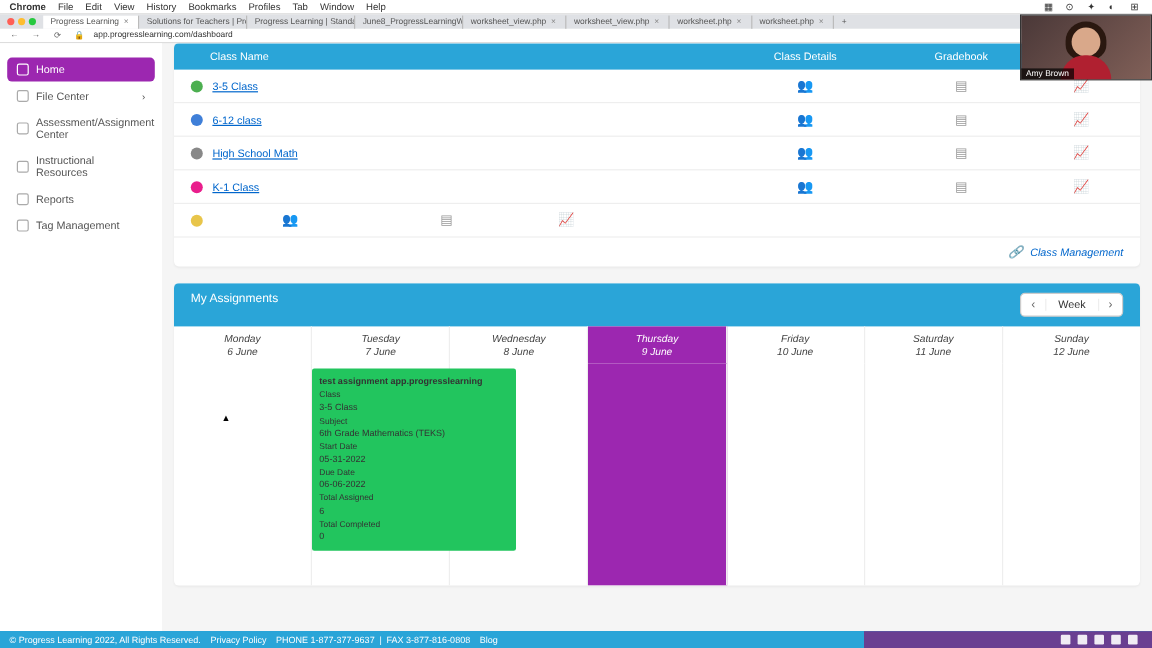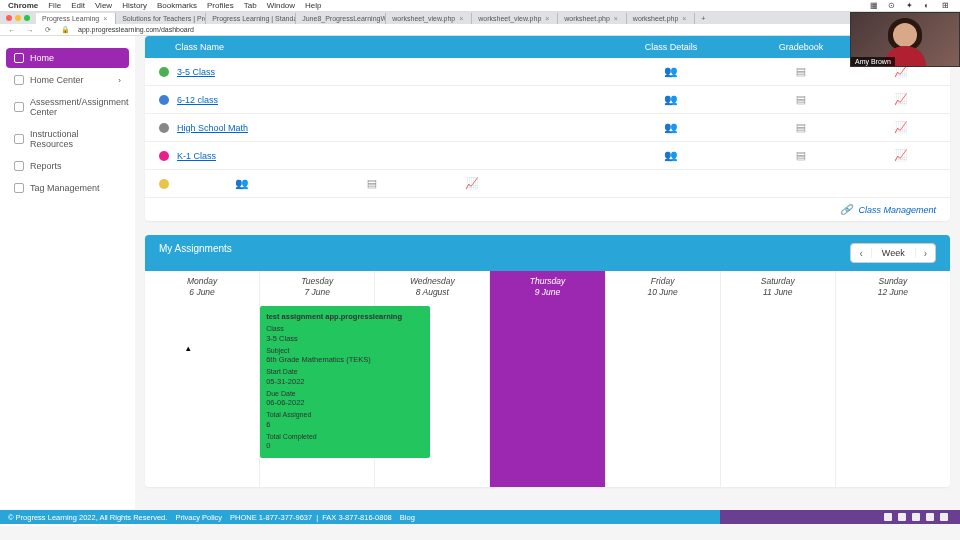--- a/index.html
+++ b/index.html
@@ -73,21 +73,21 @@
 .cal-col { flex: 1; border-right: 1px solid #eee; padding: 4px; }
 .cal-col:last-child { border-right: none; }
 .cal-col.today { background: #9c27b0; }
 
 .assign-card { background: #22c55e; border-radius: 2px; padding: 6px 6px; font-size: 7.5px; color: #333; line-height: 1.35; margin-left: -4px; margin-right: -60px; position: relative; z-index: 2; }
 .assign-card .title { font-weight: 600; margin-bottom: 1px; }
 .assign-card .lbl { font-size: 7px; margin-top: 2px; }
 .assign-card .val { font-size: 7.5px; }
 
 
-.footer { position: fixed; bottom: 16px; left: 0; right: 0; height: 14px; background: #2aa5d8; color: #fff; display: flex; align-items: center; padding: 0 8px; font-size: 7.5px; }
+.footer { position: fixed; bottom: 0; left: 0; right: 0; height: 14px; background: #2aa5d8; color: #fff; display: flex; align-items: center; padding: 0 8px; font-size: 7.5px; }
 .footer a { color: #fff; text-decoration: none; }
 .footer .sep { margin: 0 4px; }
 .footer .socials { margin-left: auto; display: flex; gap: 6px; padding-right: 4px; }
 .footer .socials span { width: 8px; height: 8px; background: #fff; border-radius: 1px; opacity: 0.9; }
 .footer .brand-stripe { position: absolute; right: 0; bottom: 0; height: 14px; width: 240px; background: #6a3f91; z-index: -1; }
 
 
 .webcam { position: absolute; top: 12px; right: 0; width: 110px; height: 55px; background: linear-gradient(135deg,#4a3838,#816058); border: 1px solid #333; z-index: 100; }
 .webcam .person { position: absolute; left: 50%; top: 10px; transform: translateX(-50%); width: 24px; height: 24px; background: #d9a88a; border-radius: 50%; }
 .webcam .hair { position: absolute; left: 50%; top: 5px; transform: translateX(-50%); width: 34px; height: 32px; background: #2a1810; border-radius: 50% 50% 40% 40%; }
@@ -169,21 +169,21 @@
 <div class="app">
 
   <div class="sidebar">
     <div class="logo-curve"></div>
     <div class="side-item active">
       <span class="ico"></span>
       <span>Home</span>
     </div>
     <div class="side-item">
       <span class="ico"></span>
-      <span>Home Center</span>
+      <span>File Center</span>
       <span class="chev">›</span>
     </div>
     <div class="side-item">
       <span class="ico"></span>
       <span>Assessment/Assignment Center</span>
     </div>
     <div class="side-item">
       <span class="ico"></span>
       <span>Instructional Resources</span>
     </div>
@@ -255,21 +255,21 @@
           <div class="pager">
             <button>‹</button>
             <span class="label">Week</span>
             <button>›</button>
           </div>
         </div>
       </div>
       <div class="cal-days" id="cal-days">
           <div class="cal-day-h"><span>Monday</span><span class="dnum">6 June</span></div>
           <div class="cal-day-h"><span>Tuesday</span><span class="dnum">7 June</span></div>
-          <div class="cal-day-h"><span>Wednesday</span><span class="dnum">8 August</span></div>
+          <div class="cal-day-h"><span>Wednesday</span><span class="dnum">8 June</span></div>
           <div class="cal-day-h today"><span>Thursday</span><span class="dnum">9 June</span></div>
           <div class="cal-day-h"><span>Friday</span><span class="dnum">10 June</span></div>
           <div class="cal-day-h"><span>Saturday</span><span class="dnum">11 June</span></div>
           <div class="cal-day-h"><span>Sunday</span><span class="dnum">12 June</span></div>
         </div>
       <div class="cal-body" id="cal-body">
           <div class="cal-col"></div>
           <div class="cal-col">
             <div class="assign-card">
               <div class="title">test assignment app.progresslearning</div>

